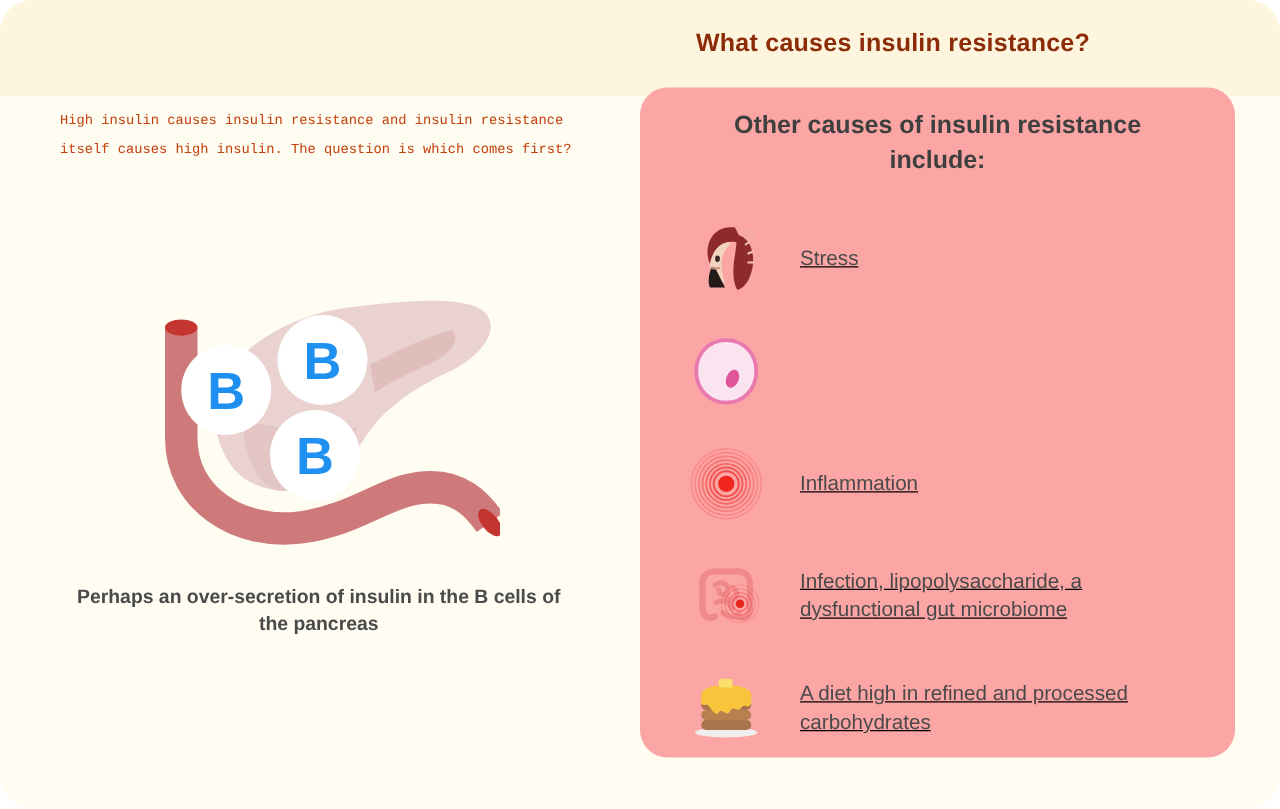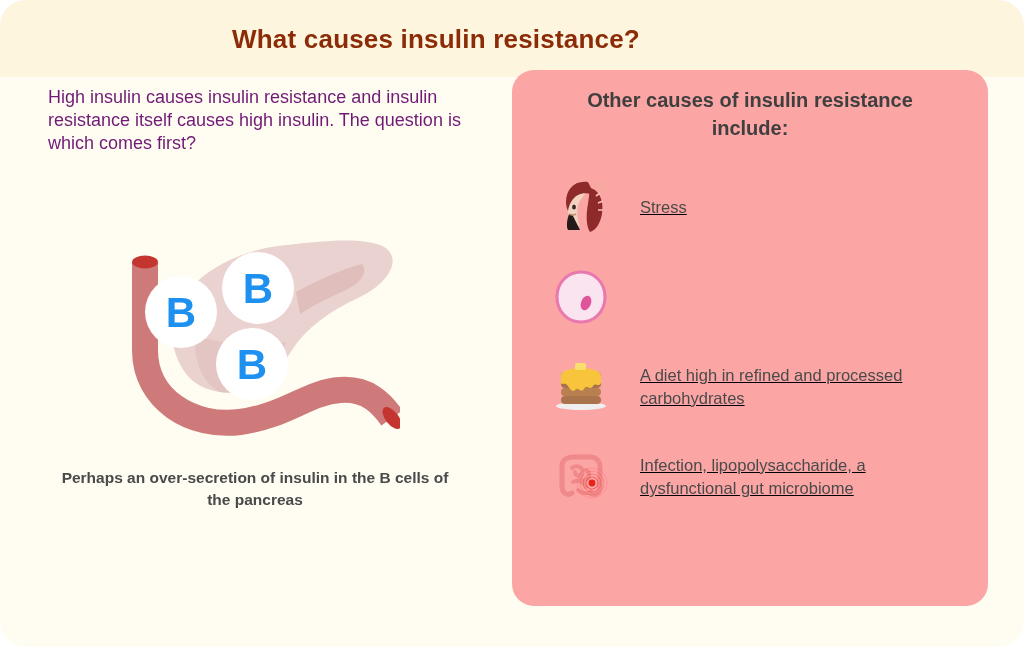--- a/index.html
+++ b/index.html
@@ -30,43 +30,44 @@
     top: 0;
     width: 1024px;
     height: 77px;
     background: #FDF5DE;
   }
   #page-title {
     position: absolute;
     left: 0;
     top: 24px;
     width: 872px;
-    text-align: center;
-    font-size: 26px;
+    text-align: right;
+    font-size: 20px;
     font-weight: bold;
     color: #8C2B07;
     letter-spacing: 0.2px;
   }
 
   
   #left-col {
     position: absolute;
     left: 0;
     top: 77px;
     width: 512px;
     height: 570px;
   }
   #intro-paragraph {
     position: absolute;
     left: 48px;
     top: 9px;
     width: 432px;
-    font-size: 18px;
+    font-size: 11px;
     line-height: 23px;
-    color: #701a75;
+    color: #c2410c;
+    font-family: Liberation Mono, monospace;
   }
 
   
   #pancreas-figure {
     position: absolute;
     left: 100px;
     top: 155px;
     width: 300px;
     height: 220px;
   }
@@ -213,20 +214,63 @@
       <div class="cause-row">
         <div class="cause-icon">
           <svg width="62" height="62" viewBox="0 0 62 62" xmlns="http://www.w3.org/2000/svg">
             <path d="M31 6 C 45 6, 55 17, 55 31 C 55 45, 45 56, 31 56
                      C 17 56, 7 45, 7 31 C 7 17, 17 6, 31 6 Z" fill="#FAE4F0" stroke="#E878AE" stroke-width="3"></path>
             <ellipse cx="36" cy="37" rx="5" ry="7.5" fill="#E0559A" transform="rotate(22 36 37)"></ellipse>
           </svg>
         </div>
       </div>
 
+      <div class="cause-row">
+        <div class="cause-icon">
+          <svg width="62" height="62" viewBox="0 0 62 62" xmlns="http://www.w3.org/2000/svg">
+            <g fill="none" stroke="#EE3B33">
+              <circle cx="31" cy="31" r="28" stroke-width="1.4" opacity="0.22"></circle>
+              <circle cx="31" cy="31" r="25" stroke-width="1.4" opacity="0.28"></circle>
+              <circle cx="31" cy="31" r="22" stroke-width="1.4" opacity="0.36"></circle>
+              <circle cx="31" cy="31" r="19" stroke-width="1.4" opacity="0.46"></circle>
+              <circle cx="31" cy="31" r="16" stroke-width="1.4" opacity="0.58"></circle>
+              <circle cx="31" cy="31" r="13" stroke-width="1.5" opacity="0.7"></circle>
+              <circle cx="31" cy="31" r="10" stroke-width="1.6" opacity="0.82"></circle>
+            </g>
+            <circle cx="31" cy="31" r="6.5" fill="#F0261E"></circle>
+          </svg>
+        </div>
+        <div class="cause-label">Inflammation</div>
+      </div>
+
+      <div class="cause-row">
+        <div class="cause-icon">
+          <svg width="62" height="62" viewBox="0 0 62 62" xmlns="http://www.w3.org/2000/svg">
+            <g fill="none" stroke="#F08A8A" stroke-width="5" stroke-linecap="round">
+              <path d="M12 40 L12 20 C 12 14, 17 11, 23 11 L 40 11 C 46 11, 50 15, 50 21 L 50 41"></path>
+              <path d="M12 40 C 12 48, 18 50, 22 47"></path>
+              <path d="M50 41 C 50 48, 44 50, 40 47"></path>
+            </g>
+            <g fill="none" stroke="#F08A8A" stroke-width="4" stroke-linecap="round">
+              <path d="M22 22 C 28 18, 34 22, 32 27 C 30 31, 25 30, 25 26"></path>
+              <path d="M36 24 C 41 27, 40 33, 35 34 C 31 35, 29 31, 32 29"></path>
+              <path d="M23 36 C 28 33, 34 36, 36 41"></path>
+              <path d="M28 44 C 32 48, 38 48, 41 45"></path>
+            </g>
+            <g fill="none" stroke="#EE3B33">
+              <circle cx="42" cy="37" r="15" stroke-width="1" opacity="0.18"></circle>
+              <circle cx="42" cy="37" r="12" stroke-width="1" opacity="0.26"></circle>
+              <circle cx="42" cy="37" r="9" stroke-width="1" opacity="0.38"></circle>
+              <circle cx="42" cy="37" r="6" stroke-width="1.1" opacity="0.55"></circle>
+            </g>
+            <circle cx="42" cy="37" r="3.4" fill="#E8231C"></circle>
+          </svg>
+        </div>
+        <div class="cause-label">Infection, lipopolysaccharide, a dysfunctional gut microbiome</div>
+      </div>
 
       <div class="cause-row">
         <div class="cause-icon">
           <svg width="62" height="62" viewBox="0 0 62 62" xmlns="http://www.w3.org/2000/svg">
             <ellipse cx="31" cy="50" rx="25" ry="4" fill="#EFEFEF"></ellipse>
             <g>
               <rect x="11" y="40" width="40" height="8" rx="4" fill="#A9734B"></rect>
               <rect x="11" y="32" width="40" height="8" rx="4" fill="#B9804F"></rect>
               <rect x="11" y="24" width="40" height="8" rx="4" fill="#A9734B"></rect>
               <rect x="11" y="16" width="40" height="8" rx="4" fill="#B9804F"></rect>
@@ -234,41 +278,15 @@
             <path d="M11 20 C 11 15, 20 12, 31 12 C 42 12, 51 15, 51 20
                      L 51 27 C 48 32, 46 26, 43 30 C 40 35, 37 28, 34 33
                      C 31 38, 28 30, 25 34 C 22 38, 19 30, 16 28
                      C 14 27, 12 29, 11 27 Z" fill="#F7C43C"></path>
             <rect x="25" y="7" width="11" height="7" rx="1.6" fill="#FADE6E"></rect>
           </svg>
         </div>
         <div class="cause-label">A diet high in refined and processed carbohydrates</div>
       </div>
 
-      <div class="cause-row">
-        <div class="cause-icon">
-          <svg width="62" height="62" viewBox="0 0 62 62" xmlns="http://www.w3.org/2000/svg">
-            <g fill="none" stroke="#F08A8A" stroke-width="5" stroke-linecap="round">
-              <path d="M12 40 L12 20 C 12 14, 17 11, 23 11 L 40 11 C 46 11, 50 15, 50 21 L 50 41"></path>
-              <path d="M12 40 C 12 48, 18 50, 22 47"></path>
-              <path d="M50 41 C 50 48, 44 50, 40 47"></path>
-            </g>
-            <g fill="none" stroke="#F08A8A" stroke-width="4" stroke-linecap="round">
-              <path d="M22 22 C 28 18, 34 22, 32 27 C 30 31, 25 30, 25 26"></path>
-              <path d="M36 24 C 41 27, 40 33, 35 34 C 31 35, 29 31, 32 29"></path>
-              <path d="M23 36 C 28 33, 34 36, 36 41"></path>
-              <path d="M28 44 C 32 48, 38 48, 41 45"></path>
-            </g>
-            <g fill="none" stroke="#EE3B33">
-              <circle cx="42" cy="37" r="15" stroke-width="1" opacity="0.18"></circle>
-              <circle cx="42" cy="37" r="12" stroke-width="1" opacity="0.26"></circle>
-              <circle cx="42" cy="37" r="9" stroke-width="1" opacity="0.38"></circle>
-              <circle cx="42" cy="37" r="6" stroke-width="1.1" opacity="0.55"></circle>
-            </g>
-            <circle cx="42" cy="37" r="3.4" fill="#E8231C"></circle>
-          </svg>
-        </div>
-        <div class="cause-label">Infection, lipopolysaccharide, a dysfunctional gut microbiome</div>
-      </div>
-
     </div>
   </div>
 </div>
 
 </body></html>

